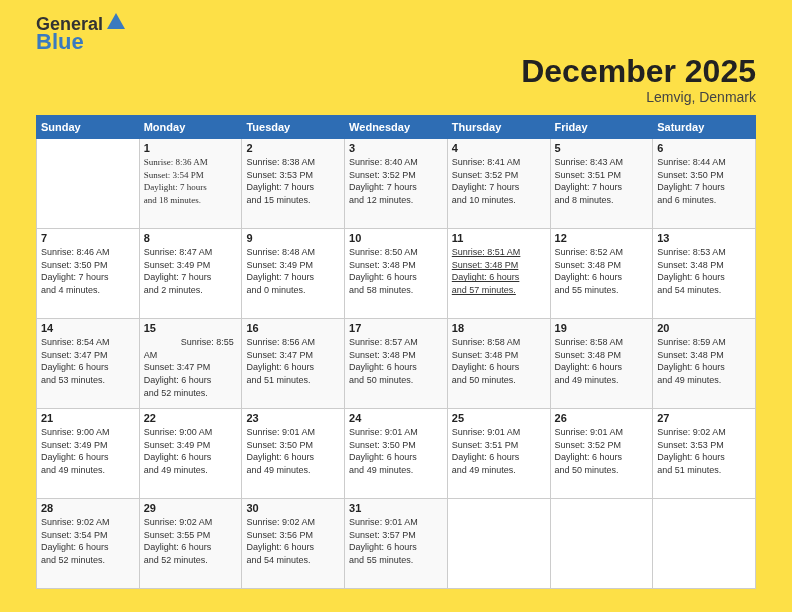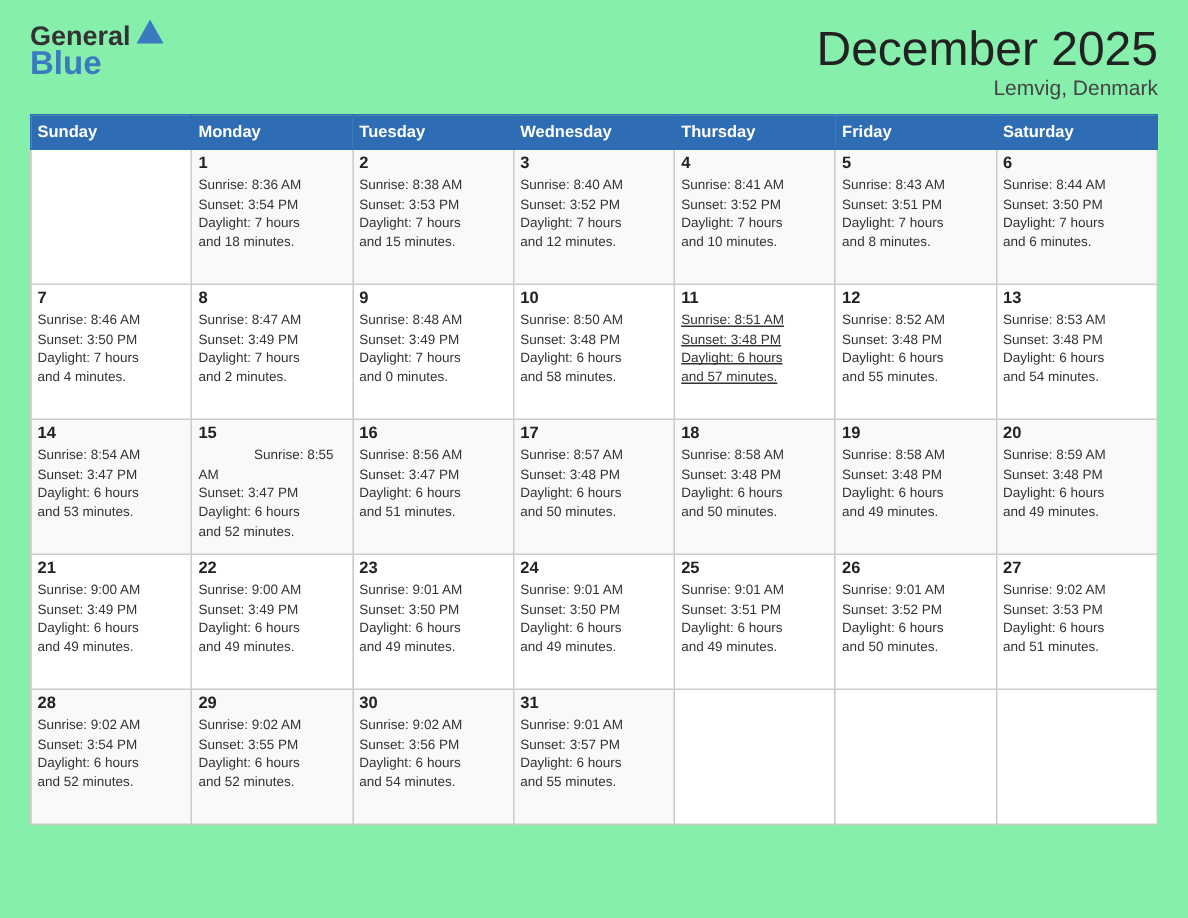--- a/index.html
+++ b/index.html
@@ -6,22 +6,22 @@
     body {
       font-family: Arial, sans-serif;
       background: #fff;
       width: 792px;
       height: 612px;
       overflow: hidden;
     }
     .page {
       width: 792px;
       height: 612px;
-      padding: 15px 20px;
-      background: #86efac;
+      padding: 15px 36px;
+      background: #fde047;
     }
     .header {
       display: flex;
       justify-content: space-between;
       align-items: flex-start;
       margin-bottom: 10px;
     }
     .logo {
       display: flex;
       align-items: center;
@@ -45,23 +45,24 @@
     }
     .logo-row {
       display: flex;
       align-items: center;
     }
     .title-block {
       text-align: right;
     }
     .month-title {
       font-size: 32px;
-      font-weight: normal;
+      font-weight: bold;
       color: #222;
       line-height: 1.1;
+      margin-top: 39px;
     }
     .subtitle {
       font-size: 14px;
       color: #444;
     }
     table {
       width: 100%;
       border-collapse: collapse;
       font-size: 10px;
     }
@@ -135,21 +136,21 @@
           <th>Tuesday</th>
           <th>Wednesday</th>
           <th>Thursday</th>
           <th>Friday</th>
           <th>Saturday</th>
         </tr>
     </thead>
     <tbody id="calendar-body">
     <tr>
           <td class="empty-cell"></td>
-          <td><span class="day-number">1</span><span class="day-info" style="white-space: pre-line;">Sunrise: 8:36 AM
+          <td><span class="day-number">1</span><span class="day-info" style="white-space: pre-line; font-family: Liberation Serif, serif;">Sunrise: 8:36 AM
 Sunset: 3:54 PM
 Daylight: 7 hours
 and 18 minutes.</span></td>
           <td><span class="day-number">2</span><span class="day-info" style="white-space: pre-line;">Sunrise: 8:38 AM
 Sunset: 3:53 PM
 Daylight: 7 hours
 and 15 minutes.</span></td>
           <td><span class="day-number">3</span><span class="day-info" style="white-space: pre-line;">Sunrise: 8:40 AM
 Sunset: 3:52 PM
 Daylight: 7 hours

